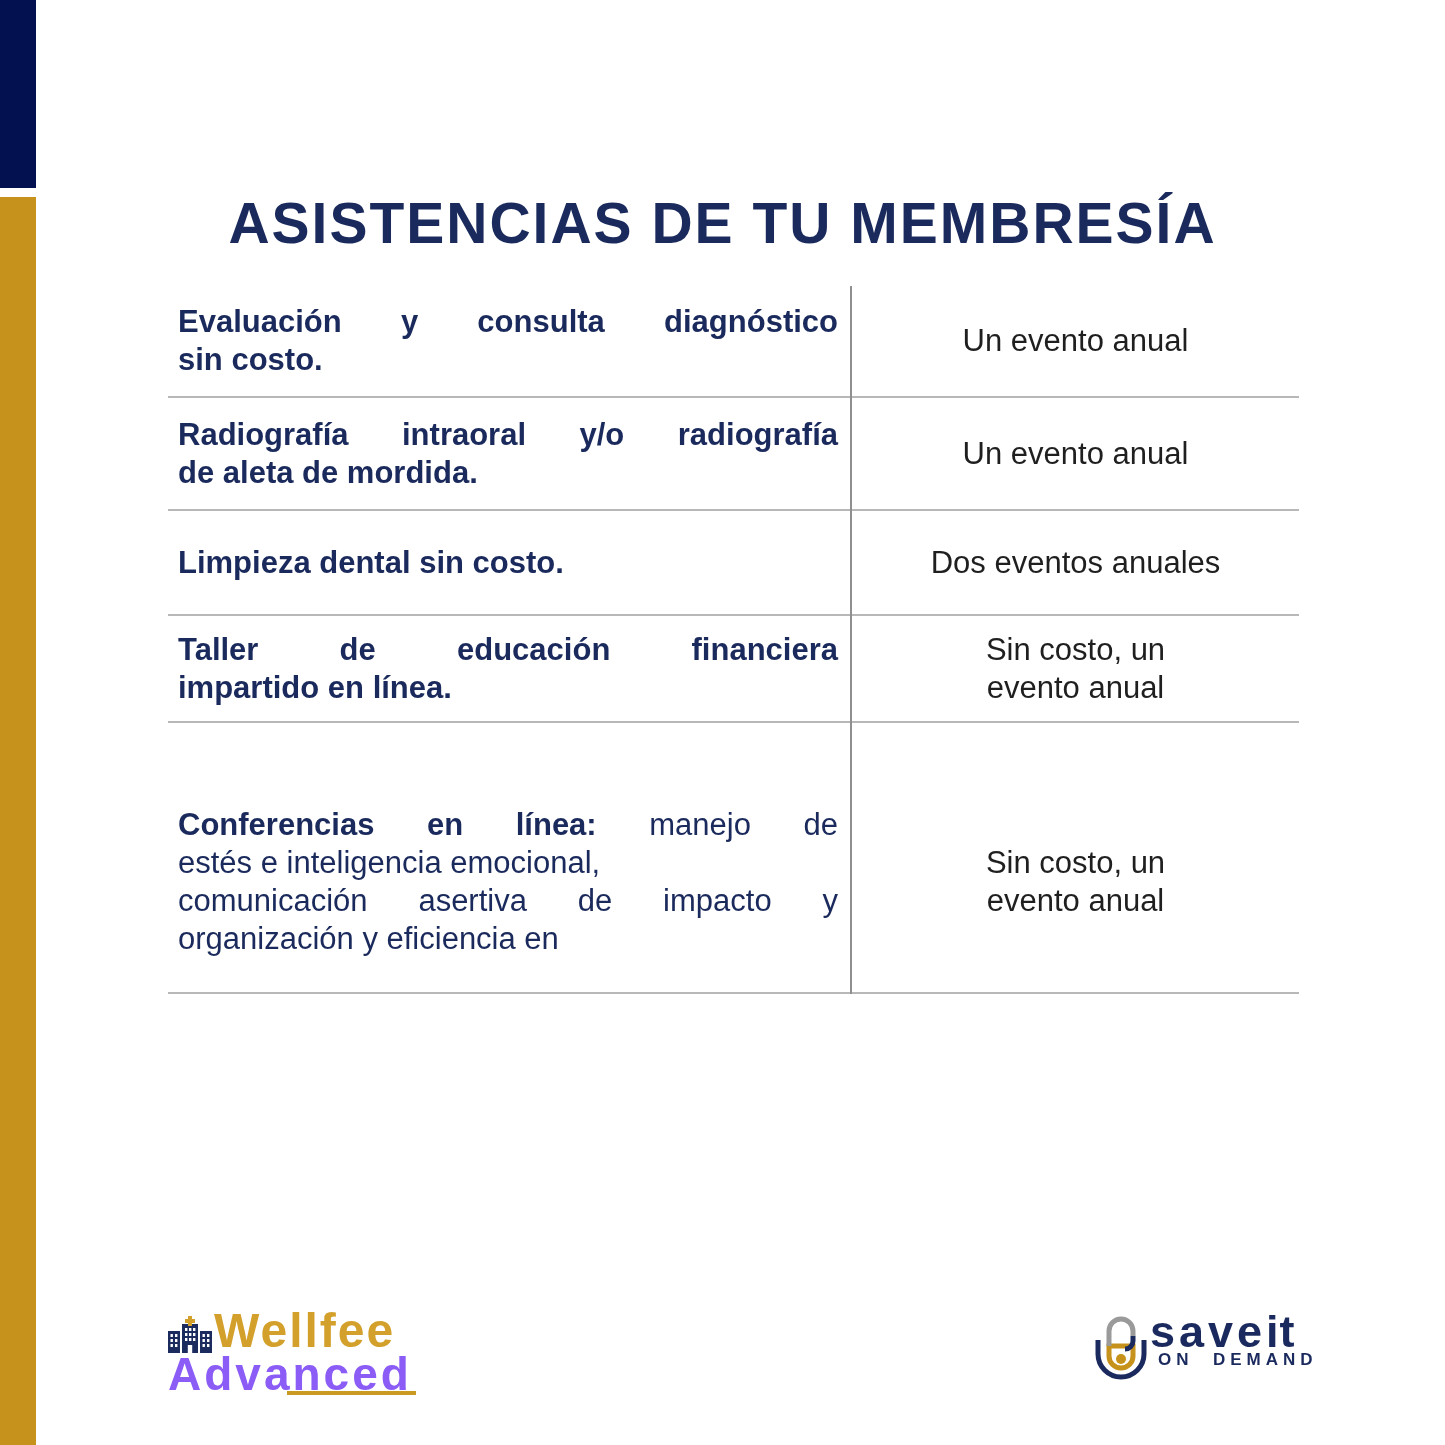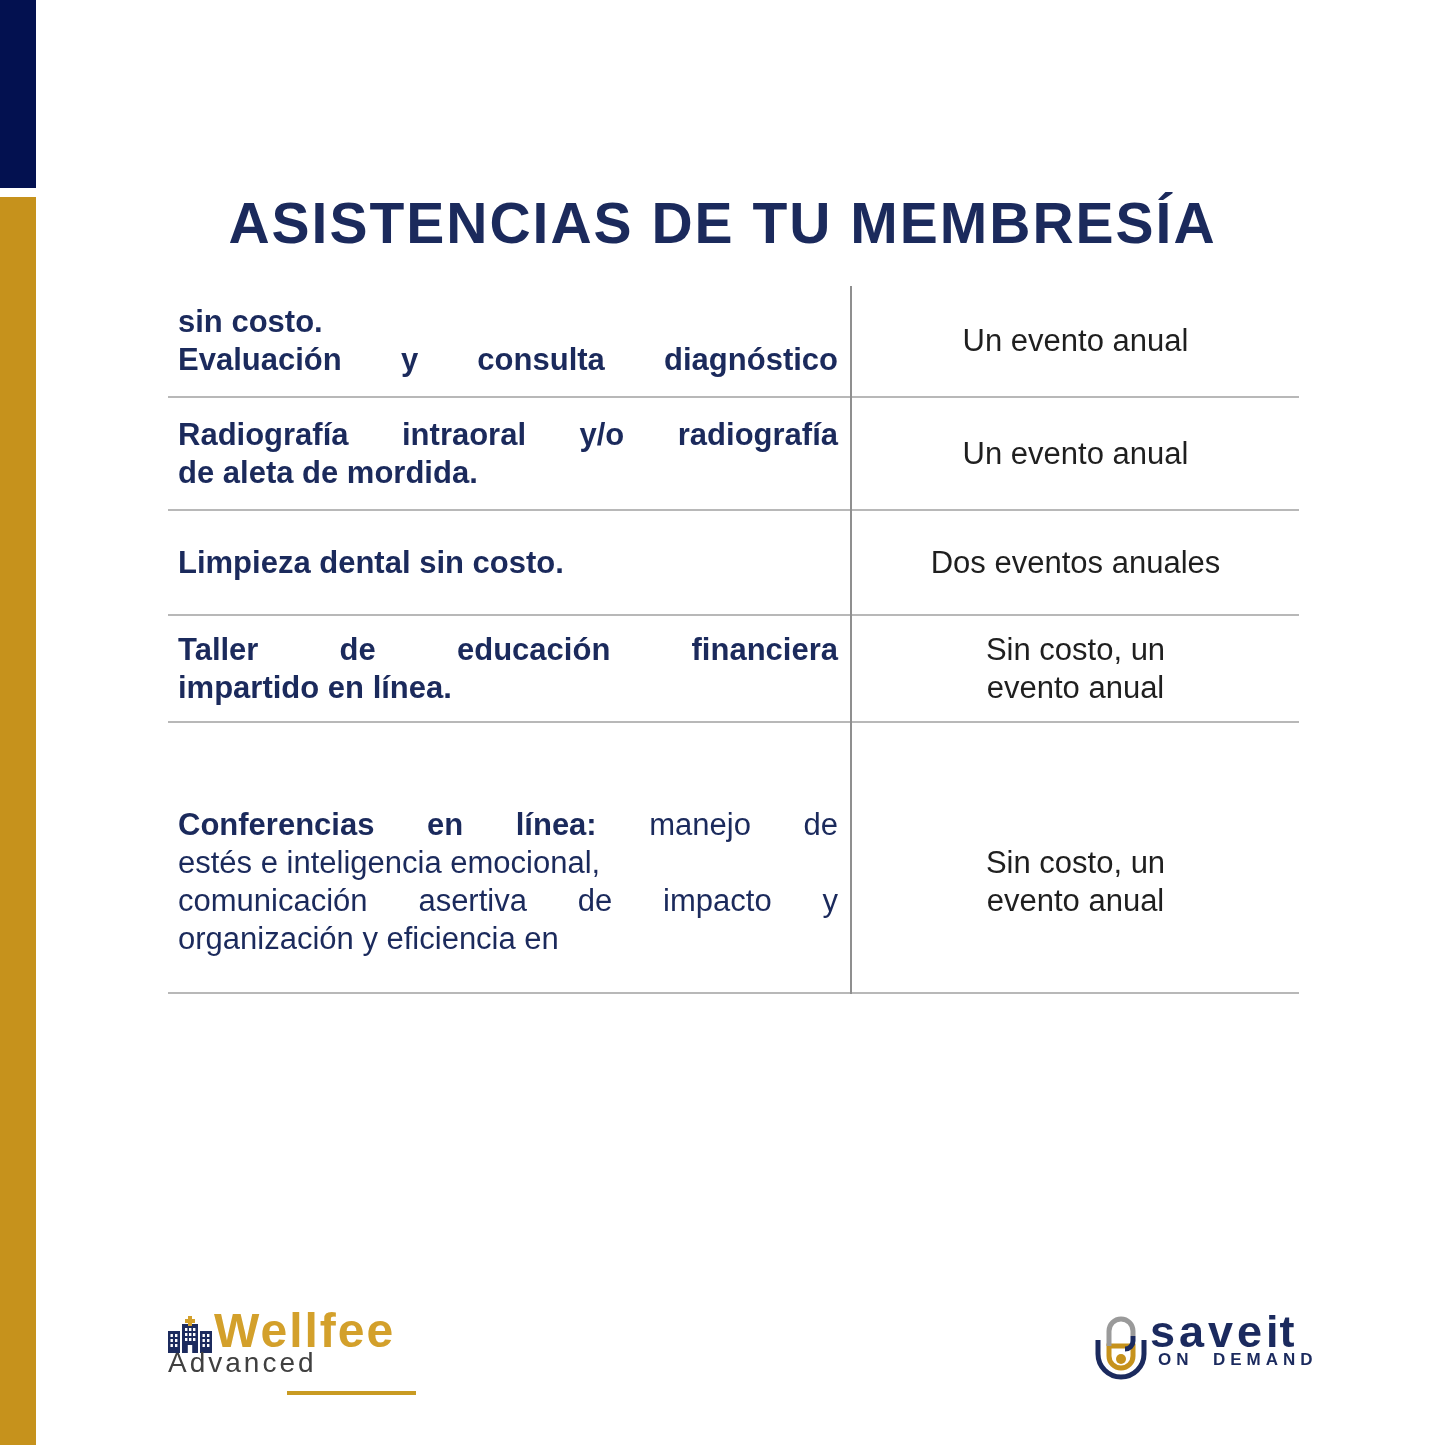--- a/index.html
+++ b/index.html
@@ -48,21 +48,21 @@
   .svc-line.reg{font-weight:normal;}
   .svc-line .pfx{font-weight:bold;}
   .freq{
     color:#1f1f1f;font-size:31px;line-height:38px;font-weight:normal;
     text-align:center;white-space:pre-line;
   }
 
   
   .wf-icon{position:absolute;left:167px;top:1315px;}
   .wf-name{position:absolute;left:214px;top:1303px;font-size:48px;font-weight:bold;color:#d3a02b;letter-spacing:2px;}
-  .wf-tier{position:absolute;left:168px;top:1347px;font-size:28px;font-weight:normal;color:#404040;letter-spacing:3px;}
+  .wf-tier{position:absolute;left:168px;top:1347px;font-size:46px;font-weight:bold;color:#8b5cf6;letter-spacing:3px;}
   .wf-underline{position:absolute;left:287px;top:1391px;width:129px;height:4px;background:#c99b22;}
 
   .si-icon{position:absolute;left:1092px;top:1306px;}
   .si-name{position:absolute;left:1150px;top:1306px;font-size:45px;font-weight:bold;color:#1b2a5e;letter-spacing:4px;}
   .si-name .si-it{letter-spacing:1px;}
   .si-tagline{position:absolute;left:1158px;top:1350px;font-size:17px;font-weight:bold;color:#1b2a5e;letter-spacing:5px;white-space:pre;}
 </style>
 </head>
 <body>
 
@@ -70,22 +70,22 @@
 
   <div class="bar-navy"></div>
   <div class="bar-gold"></div>
 
   <h1 class="title">ASISTENCIAS DE TU MEMBRESÍA</h1>
 
   <div class="table">
     <div class="rows">
         <div class="row">
           <div class="cell-left">
+            <div class="svc-line stretch">Evaluación y consulta diagnóstico</div>
             <div class="svc-line">sin costo.</div>
-            <div class="svc-line stretch">Evaluación y consulta diagnóstico</div>
           </div>
           <div class="cell-right">
             <div class="freq">Un evento anual</div>
           </div>
         </div>
         <div class="row">
           <div class="cell-left">
             <div class="svc-line stretch">Radiografía intraoral y/o radiografía</div>
             <div class="svc-line">de aleta de mordida.</div>
           </div>

